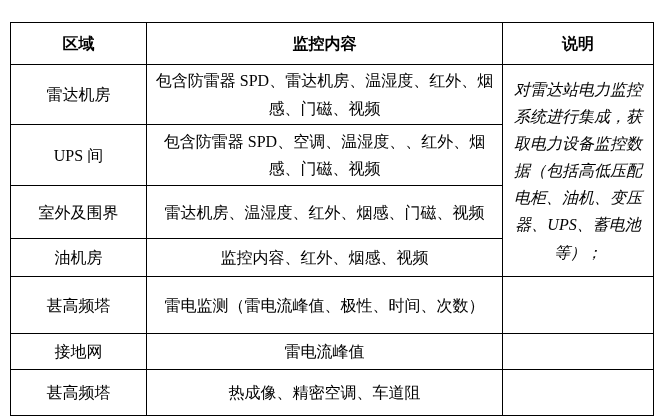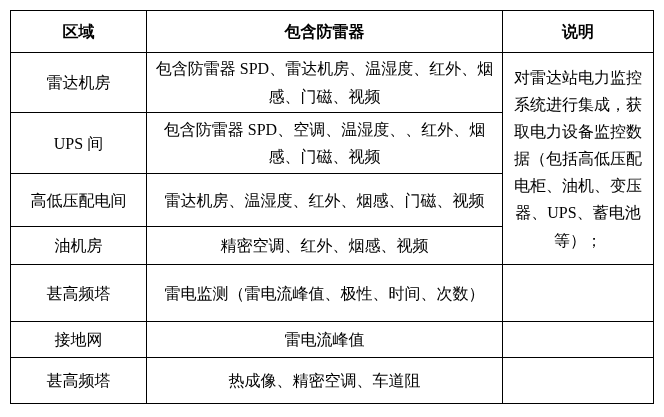--- a/index.html
+++ b/index.html
@@ -14,21 +14,21 @@
   .page {
     position: relative;
     width: 664px;
     height: 417px;
     background: #ffffff;
     overflow: hidden;
   }
   table.monitor-table {
     position: absolute;
     left: 10px;
-    top: 10px;
+    top: 22px;
     width: 643px;
     height: 394px;
     border-collapse: collapse;
     table-layout: fixed;
     background: #ffffff;
   }
   table.monitor-table th,
   table.monitor-table td {
     border: 1.5px solid #000000;
     font-size: 16px;
@@ -38,54 +38,55 @@
     padding: 2px 8px;
     overflow: hidden;
   }
   table.monitor-table th {
     font-weight: bold;
     font-size: 16px;
   }
   td.note-cell {
     text-align: center;
     padding: 2px 6px;
+    font-style: italic;
   }
 </style>
 </head>
 <body>
 
 <div class="page">
   <table class="monitor-table">
     <colgroup>
       <col style="width:136px">
       <col style="width:356px">
       <col style="width:151px">
     </colgroup>
     <tbody>
         <tr style="height:42px">
       <th>区域</th>
-      <th>包含防雷器</th>
+      <th>监控内容</th>
       <th>说明</th>
     </tr>
     <tr style="height:52px">
       <td>雷达机房</td>
       <td>包含防雷器 SPD、雷达机房、温湿度、红外、烟感、门磁、视频</td>
       <td class="note-cell" rowspan="4">对雷达站电力监控系统进行集成，获取电力设备监控数据（包括高低压配电柜、油机、变压器、UPS、蓄电池等）；</td>
     </tr>
     <tr style="height:61px">
       <td>UPS 间</td>
       <td>包含防雷器 SPD、空调、温湿度、、红外、烟感、门磁、视频</td>
     </tr>
     <tr style="height:52px">
-      <td>高低压配电间</td>
+      <td>室外及围界</td>
       <td>雷达机房、温湿度、红外、烟感、门磁、视频</td>
     </tr>
     <tr style="height:38px">
       <td>油机房</td>
-      <td>精密空调、红外、烟感、视频</td>
+      <td>监控内容、红外、烟感、视频</td>
     </tr>
     <tr style="height:57px">
       <td>甚高频塔</td>
       <td>雷电监测（雷电流峰值、极性、时间、次数）</td>
       <td class="note-cell"></td>
     </tr>
     <tr style="height:35px">
       <td>接地网</td>
       <td>雷电流峰值</td>
       <td class="note-cell"></td>

